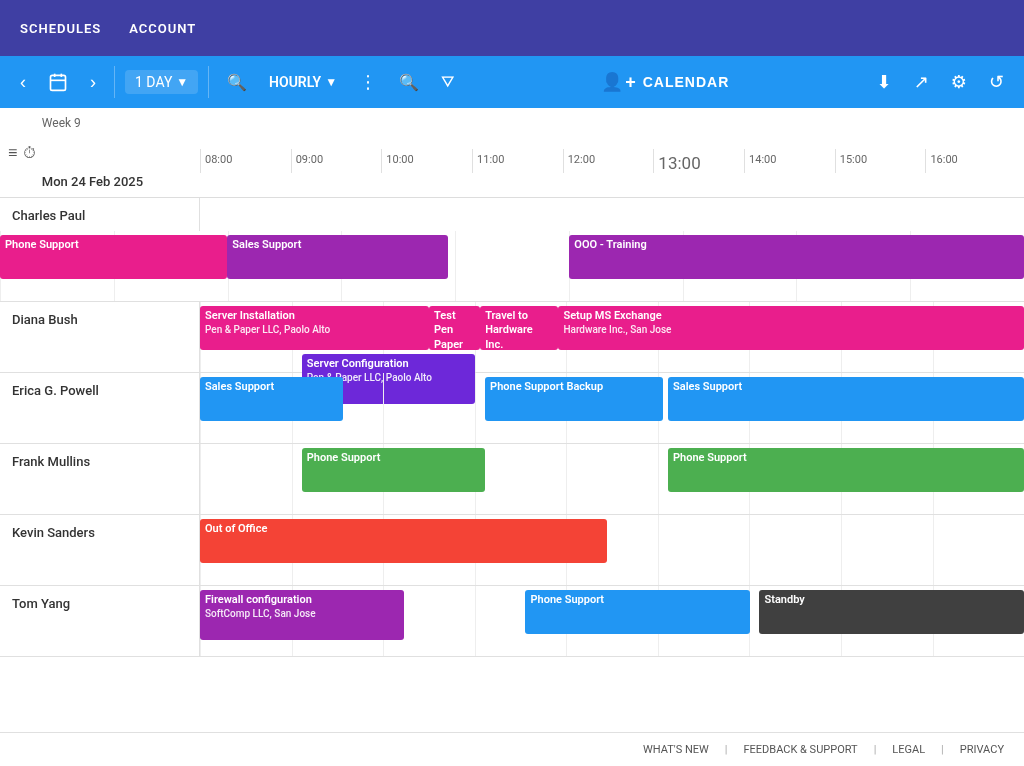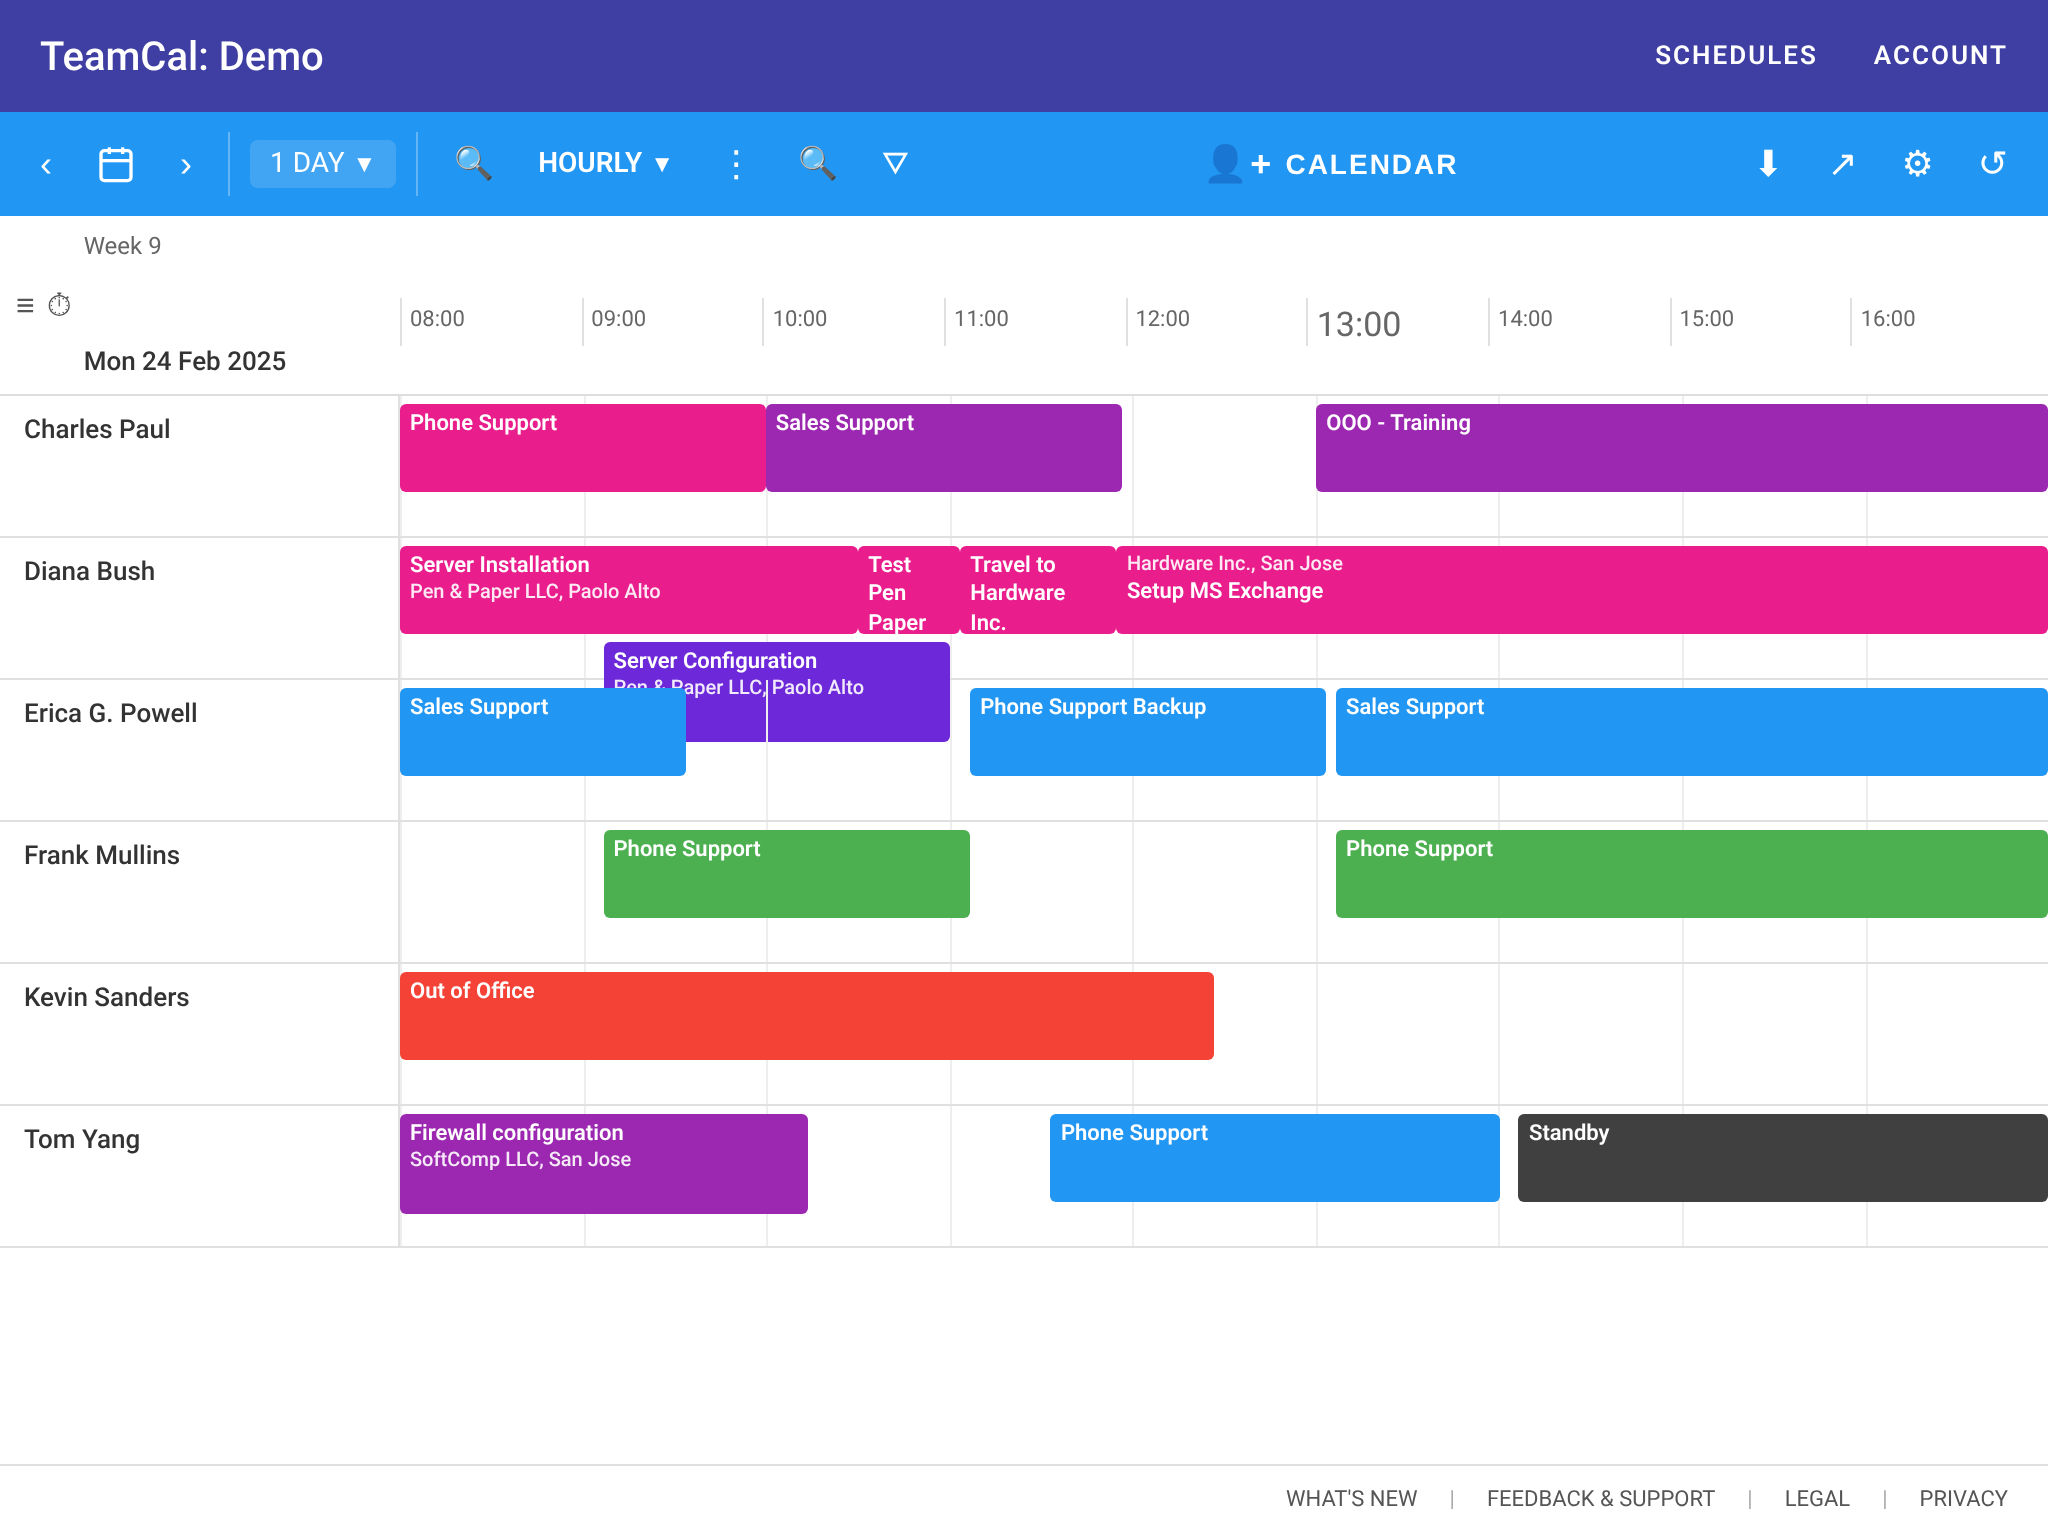--- a/index.html
+++ b/index.html
@@ -119,21 +119,20 @@
       display: flex;
       flex-direction: column;
       padding: 2px 0;
       gap: 44px;
     }
   </style>
 </head>
 <body>
 
 <div class="top-nav">
-  <span class="top-nav-title">TeamCal:  Demo</span>
   <div class="top-nav-actions">
     <span>SCHEDULES</span>
     <span>ACCOUNT</span>
   </div>
 </div>
 
 <div class="toolbar">
   <button class="toolbar-btn">‹</button>
   <button class="toolbar-btn">
     <svg width="20" height="20" viewBox="0 0 24 24" fill="white">
@@ -200,21 +199,21 @@
           <div style="flex: 1 1 0%; font-size: 17px; color: rgb(102, 102, 102); border-left: 1px solid rgb(224, 224, 224); padding: 4px 4px 0px;">13:00</div>
           <div style="flex: 1 1 0%; font-size: 11px; color: rgb(102, 102, 102); border-left: 1px solid rgb(224, 224, 224); padding: 4px 4px 0px;">14:00</div>
           <div style="flex: 1 1 0%; font-size: 11px; color: rgb(102, 102, 102); border-left: 1px solid rgb(224, 224, 224); padding: 4px 4px 0px;">15:00</div>
           <div style="flex: 1 1 0%; font-size: 11px; color: rgb(102, 102, 102); border-left: 1px solid rgb(224, 224, 224); padding: 4px 4px 0px;">16:00</div>
         </div>
     </div>
   </div>
 </div>
 
 <div id="calendar-body" style="background:#fff;overflow-y:auto;height:calc(766px - 56px - 52px - 60px - 34px);">
-<div style="display: flex; border-bottom: 1px solid rgb(224, 224, 224); min-height: 70px; position: relative;">
+<div style="display: flex; border-bottom: 1px solid rgb(224, 224, 224); min-height: 70px; position: relative; flex-direction: column;">
       <div style="width: 200px; min-width: 200px; padding: 10px 12px 8px; font-size: 13px; font-weight: 500; color: rgb(51, 51, 51); border-right: 1px solid rgb(224, 224, 224); display: flex; align-items: flex-start;">Charles Paul</div>
       <div style="flex: 1 1 0%; position: relative; min-height: 70px;">
         <div style="position: absolute; inset: 0px; display: flex; pointer-events: none;">
           <div style="flex: 1 1 0%; border-left: 1px solid rgb(238, 238, 238);"></div>
           <div style="flex: 1 1 0%; border-left: 1px solid rgb(238, 238, 238);"></div>
           <div style="flex: 1 1 0%; border-left: 1px solid rgb(238, 238, 238);"></div>
           <div style="flex: 1 1 0%; border-left: 1px solid rgb(238, 238, 238);"></div>
           <div style="flex: 1 1 0%; border-left: 1px solid rgb(238, 238, 238);"></div>
           <div style="flex: 1 1 0%; border-left: 1px solid rgb(238, 238, 238);"></div>
           <div style="flex: 1 1 0%; border-left: 1px solid rgb(238, 238, 238);"></div>
@@ -250,22 +249,22 @@
           <div style="font-weight: 600;">Server Installation</div>
           <div style="font-size: 10px; opacity: 0.9;">Pen &amp; Paper LLC, Paolo Alto</div>
         </div>
         <div style="position: absolute; top: 4px; left: 27.8%; width: 6.2%; height: 44px; background: rgb(233, 30, 140); border-radius: 3px; padding: 3px 5px; font-size: 11px; font-weight: 500; color: rgb(255, 255, 255); overflow: hidden; cursor: pointer; line-height: 1.3;">
           <div style="font-weight: 600;">Test Pen Paper</div>
         </div>
         <div style="position: absolute; top: 4px; left: 34%; width: 9.5%; height: 44px; background: rgb(233, 30, 140); border-radius: 3px; padding: 3px 5px; font-size: 11px; font-weight: 500; color: rgb(255, 255, 255); overflow: hidden; cursor: pointer; line-height: 1.3;">
           <div style="font-weight: 600;">Travel to Hardware Inc.</div>
         </div>
         <div style="position: absolute; top: 4px; left: 43.5%; width: 56.5%; height: 44px; background: rgb(233, 30, 140); border-radius: 3px; padding: 3px 5px; font-size: 11px; font-weight: 500; color: rgb(255, 255, 255); overflow: hidden; cursor: pointer; line-height: 1.3;">
+          <div style="font-weight: 600;">Setup MS Exchange</div>
           <div style="font-size: 10px; opacity: 0.9;">Hardware Inc., San Jose</div>
-          <div style="font-weight: 600;">Setup MS Exchange</div>
         </div>
         <div style="position: absolute; top: 52px; left: 12.35%; width: 21%; height: 50px; background: #6d28d9; border-radius: 3px; padding: 3px 5px; font-size: 11px; font-weight: 500; color: rgb(255, 255, 255); overflow: hidden; cursor: pointer; line-height: 1.3;">
           <div style="font-weight: 600;">Server Configuration</div>
           <div style="font-size: 10px; opacity: 0.9;">Pen &amp; Paper LLC, Paolo Alto</div>
         </div>
       </div>
     </div>
     <div style="display: flex; border-bottom: 1px solid rgb(224, 224, 224); min-height: 70px; position: relative;">
       <div style="width: 200px; min-width: 200px; padding: 10px 12px 8px; font-size: 13px; font-weight: 500; color: rgb(51, 51, 51); border-right: 1px solid rgb(224, 224, 224); display: flex; align-items: flex-start;">Erica G. Powell</div>
       <div style="flex: 1 1 0%; position: relative; min-height: 70px;">

